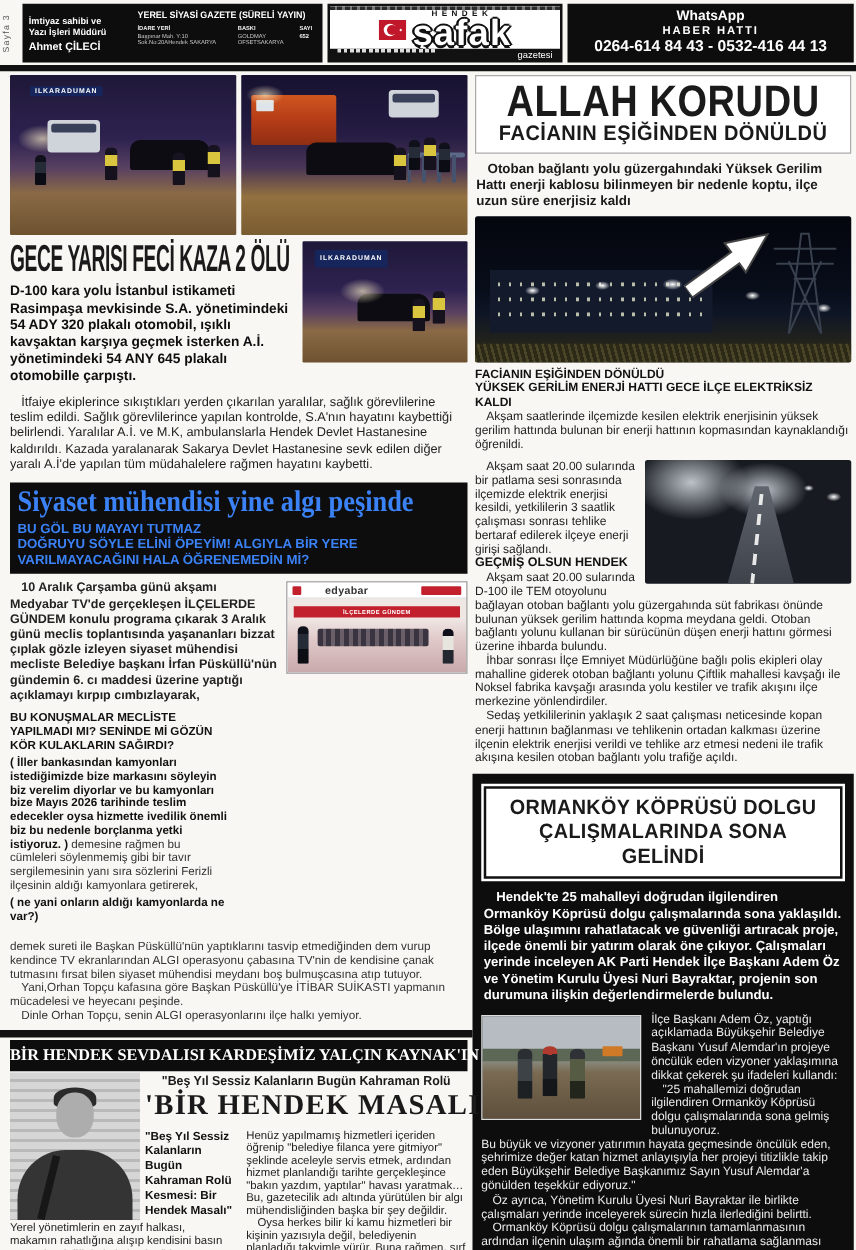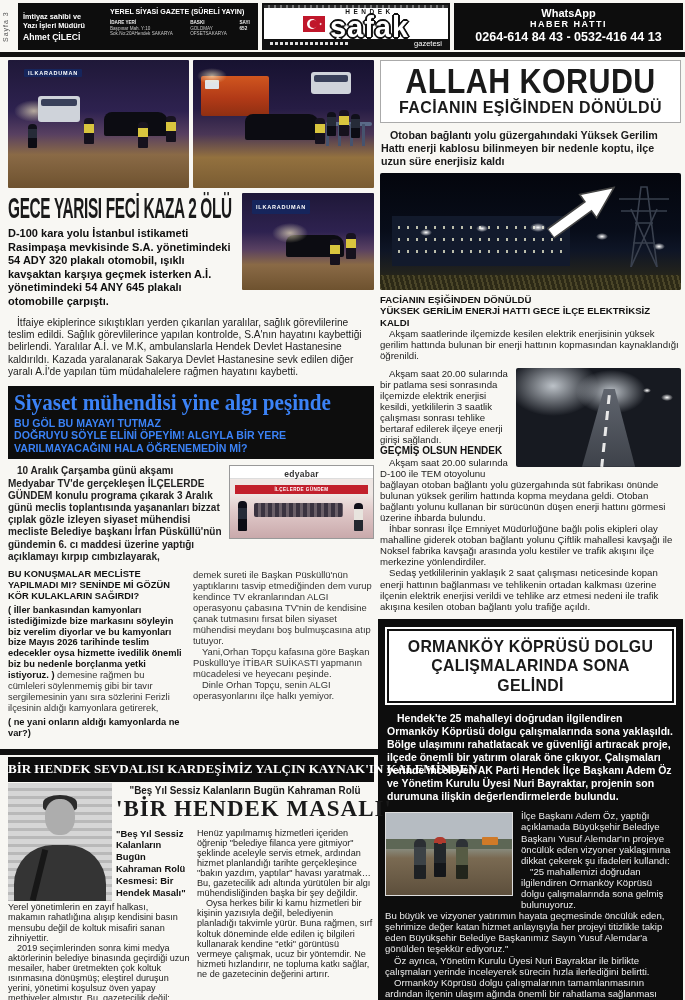--- a/index.html
+++ b/index.html
@@ -19,21 +19,21 @@
   .impType{font-size:7.5px;font-weight:bold;white-space:nowrap;transform:scaleX(.95);transform-origin:left;}
   .impSmall{display:flex;gap:7px;margin-top:4px;font-size:4.6px;line-height:5.6px;color:#c8c8c8;}
   .impSmall b{display:block;color:#eee;}
   .logoBox{width:188px;background:#fff;border:2px solid #111;box-sizing:border-box;display:flex;flex-direction:column;overflow:hidden;}
   .logoTop{height:5px;background:repeating-linear-gradient(90deg,#2a2a2a 0 4px,#777 4px 6px);}
   .logoMain{flex:1;display:flex;align-items:center;justify-content:center;gap:5px;}
   .logoTxt{text-align:center;}
   .logoCity{font-size:6.5px;font-weight:bold;letter-spacing:3.5px;color:#111;}
   .logoName{font-size:29px;font-weight:bold;line-height:24px;letter-spacing:1px;color:#fff;
     text-shadow:-2px 0 #111,2px 0 #111,0 -2px #111,0 2px #111,-1px -1px #111,1px 1px #111,1px -1px #111,-1px 1px #111;}
-  .logoBottom{height:11px;background:#111;color:#fff;display:flex;align-items:center;justify-content:space-between;padding:0 6px;font-size:7.5px;}
+  .logoBottom{height:11px;background:#111;color:#fff;display:flex;align-items:flex-start;justify-content:space-between;padding:0 6px;font-size:7.5px;}
   .scrib{width:78px;height:3px;background:repeating-linear-gradient(90deg,#ddd 0 3px,transparent 3px 5px);}
   .hotline{flex:1;background:#0d0d0d;color:#fff;text-align:center;padding-top:4px;box-sizing:border-box;}
   .hl1{font-size:11px;font-weight:bold;}
   .hl2{font-size:9px;font-weight:bold;letter-spacing:1.5px;}
   .hl3{font-size:12.5px;font-weight:bold;margin-top:1px;white-space:nowrap;}
   .toprule{height:5px;background:#111;margin-top:2px;}
 
   
   .content{display:flex;gap:6px;padding:3px 2px 0 8px;}
   .colL{width:366px;}
@@ -65,32 +65,32 @@
   .kph3{float:right;width:132px;height:97px;margin:-34px 0 5px 8px;position:relative;overflow:hidden;border-radius:1px;}
   .kazaLead{font-weight:bold;font-size:11px;line-height:13.6px;color:#0e0e0e;margin-bottom:8px;}
 
   
   .siyBanner{background:#0d0d0d;color:#3b82f6;padding:3px 6px 5px;margin-top:7px;}
   .siyH{font-family:"Liberation Serif",serif;font-size:24px;font-weight:bold;line-height:26px;white-space:nowrap;
         transform:scaleX(.88);transform-origin:left;}
   .siySub{font-size:10.6px;font-weight:bold;line-height:12.6px;margin-top:2px;}
   .siyBody{padding-top:6px;}
   .medyabar{float:right;width:143px;height:72px;border:1px solid #999;margin:0 0 5px 7px;background:#fff;position:relative;overflow:hidden;}
-  .mbTop{height:12px;background:#fff;border-bottom:1px solid #ddd;display:flex;align-items:center;gap:3px;padding:0 4px;flex-direction:column;}
+  .mbTop{height:12px;background:#fff;border-bottom:1px solid #ddd;display:flex;align-items:center;gap:19px;padding:0 4px;}
   .mbSq{width:7px;height:7px;background:#c2202c;border-radius:1px;}
   .mbLogo{font-size:8.5px;font-weight:bold;color:#333;letter-spacing:.3px;}
   .mbPill{margin-left:auto;width:32px;height:7px;background:#c2202c;border-radius:1px;}
   .mbScene{position:absolute;top:13px;left:0;right:0;bottom:0;
            background:linear-gradient(180deg,#efe7e4 0 26%,#e0c9c9 55%,#c9a9ab 100%);}
   .mbOverlay{position:absolute;top:6px;left:5px;right:5px;height:9px;background:#c2202c;color:#fff;
              font-size:4.6px;font-weight:bold;text-align:center;line-height:9px;letter-spacing:.4px;}
   .mbCrowd{position:absolute;left:24px;right:30px;top:24px;height:14px;border-radius:2px;
            background:repeating-linear-gradient(90deg,#3a3340 0 4px,#6a5f68 4px 7px);}
   .siyP1{font-weight:bold;color:#222;font-size:10px;line-height:12.2px;}
-  .siyCols{display:flex;gap:9px;margin-top:6px;}
+  .siyCols{display:flex;gap:9px;margin-top:6px;flex-direction:column;}
   .siyA{width:176px;font-weight:bold;font-size:9.3px;line-height:10.9px;color:#111;}
   .siyA p{margin-bottom:3px;}
   .siyB{flex:1;font-size:9.4px;line-height:11px;color:#333;}
   .divider{height:6px;background:#111;margin:7px -4px 0 -8px;}
 
   
   .masal{position:relative;margin-top:2px;}
   .masalBanner{background:#0d0d0d;color:#fff;font-family:"Liberation Serif",serif;font-weight:bold;font-size:13px;
                text-align:center;padding:4px 0 5px;white-space:nowrap;transform-origin:center;}
   .portrait{position:absolute;left:0;top:26px;width:104px;height:118px;overflow:hidden;filter:grayscale(1);

